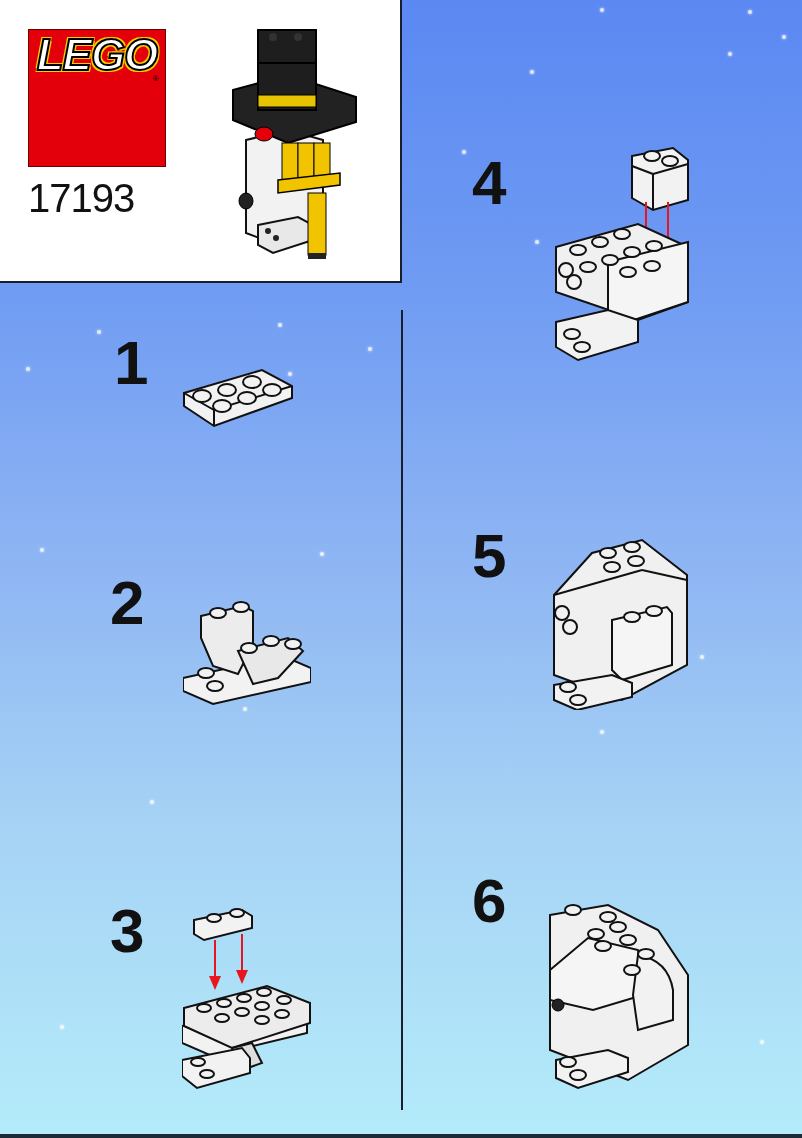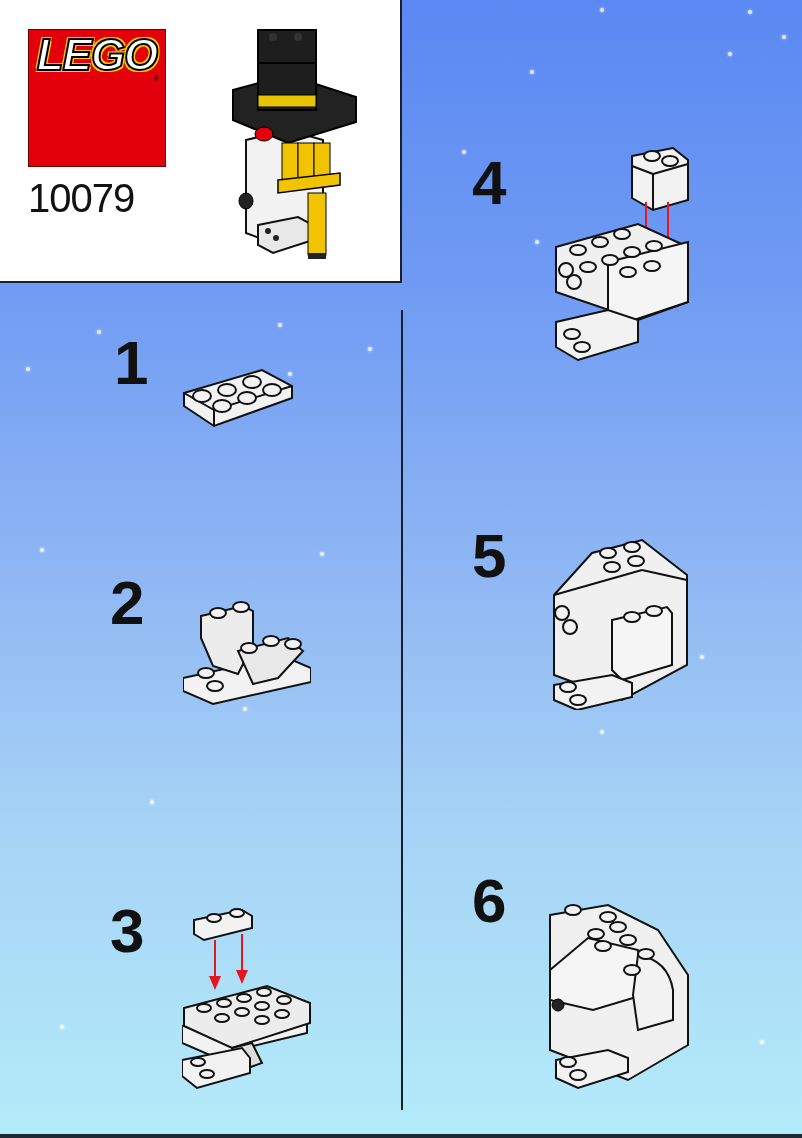--- a/index.html
+++ b/index.html
@@ -43,21 +43,21 @@
   <div class="star" style="left:600px;top:730px"></div>
   <div class="star" style="left:150px;top:800px"></div>
   <div class="star" style="left:760px;top:1040px"></div>
   <div class="star" style="left:60px;top:1025px"></div>
 
   <div class="header-box">
     <div class="logo">
       <span class="logo-text">LEGO</span>
       <span class="reg">®</span>
     </div>
-    <div class="set-number">10079</div>
+    <div class="set-number">17193</div>
 
     <div class="model" style="left:228px;top:25px;">
       <svg width="130" height="240" viewBox="0 0 130 240">
 
         <polygon points="18,115 60,105 95,115 95,205 55,222 18,208" fill="#f2f2f2" stroke="#111" stroke-width="2"></polygon>
         <polygon points="30,200 70,192 85,200 85,215 45,228 30,220" fill="#e8e8e8" stroke="#111" stroke-width="2"></polygon>
         <circle cx="40" cy="206" r="3" fill="#222"></circle>
           <circle cx="48" cy="213" r="3" fill="#222"></circle>
 
         <ellipse cx="18" cy="176" rx="7" ry="8" fill="#222" stroke="#000"></ellipse>

